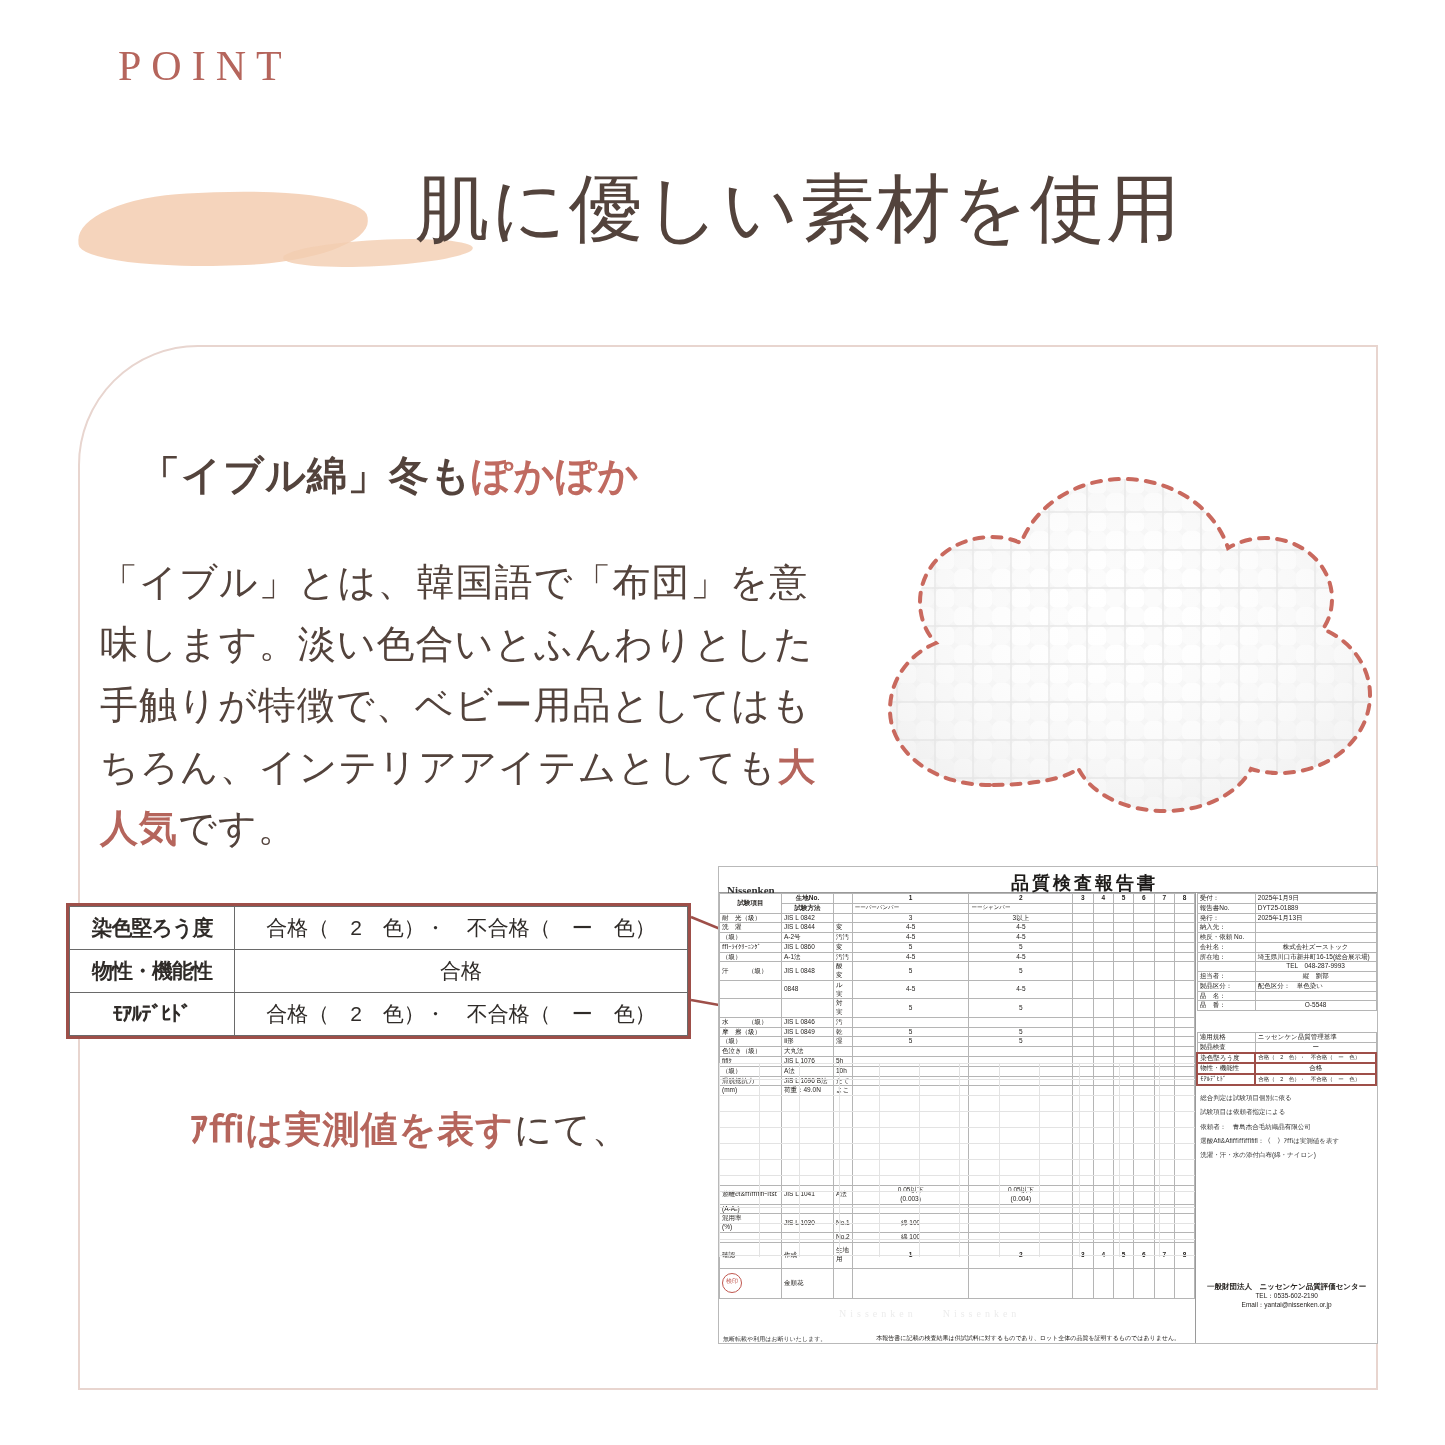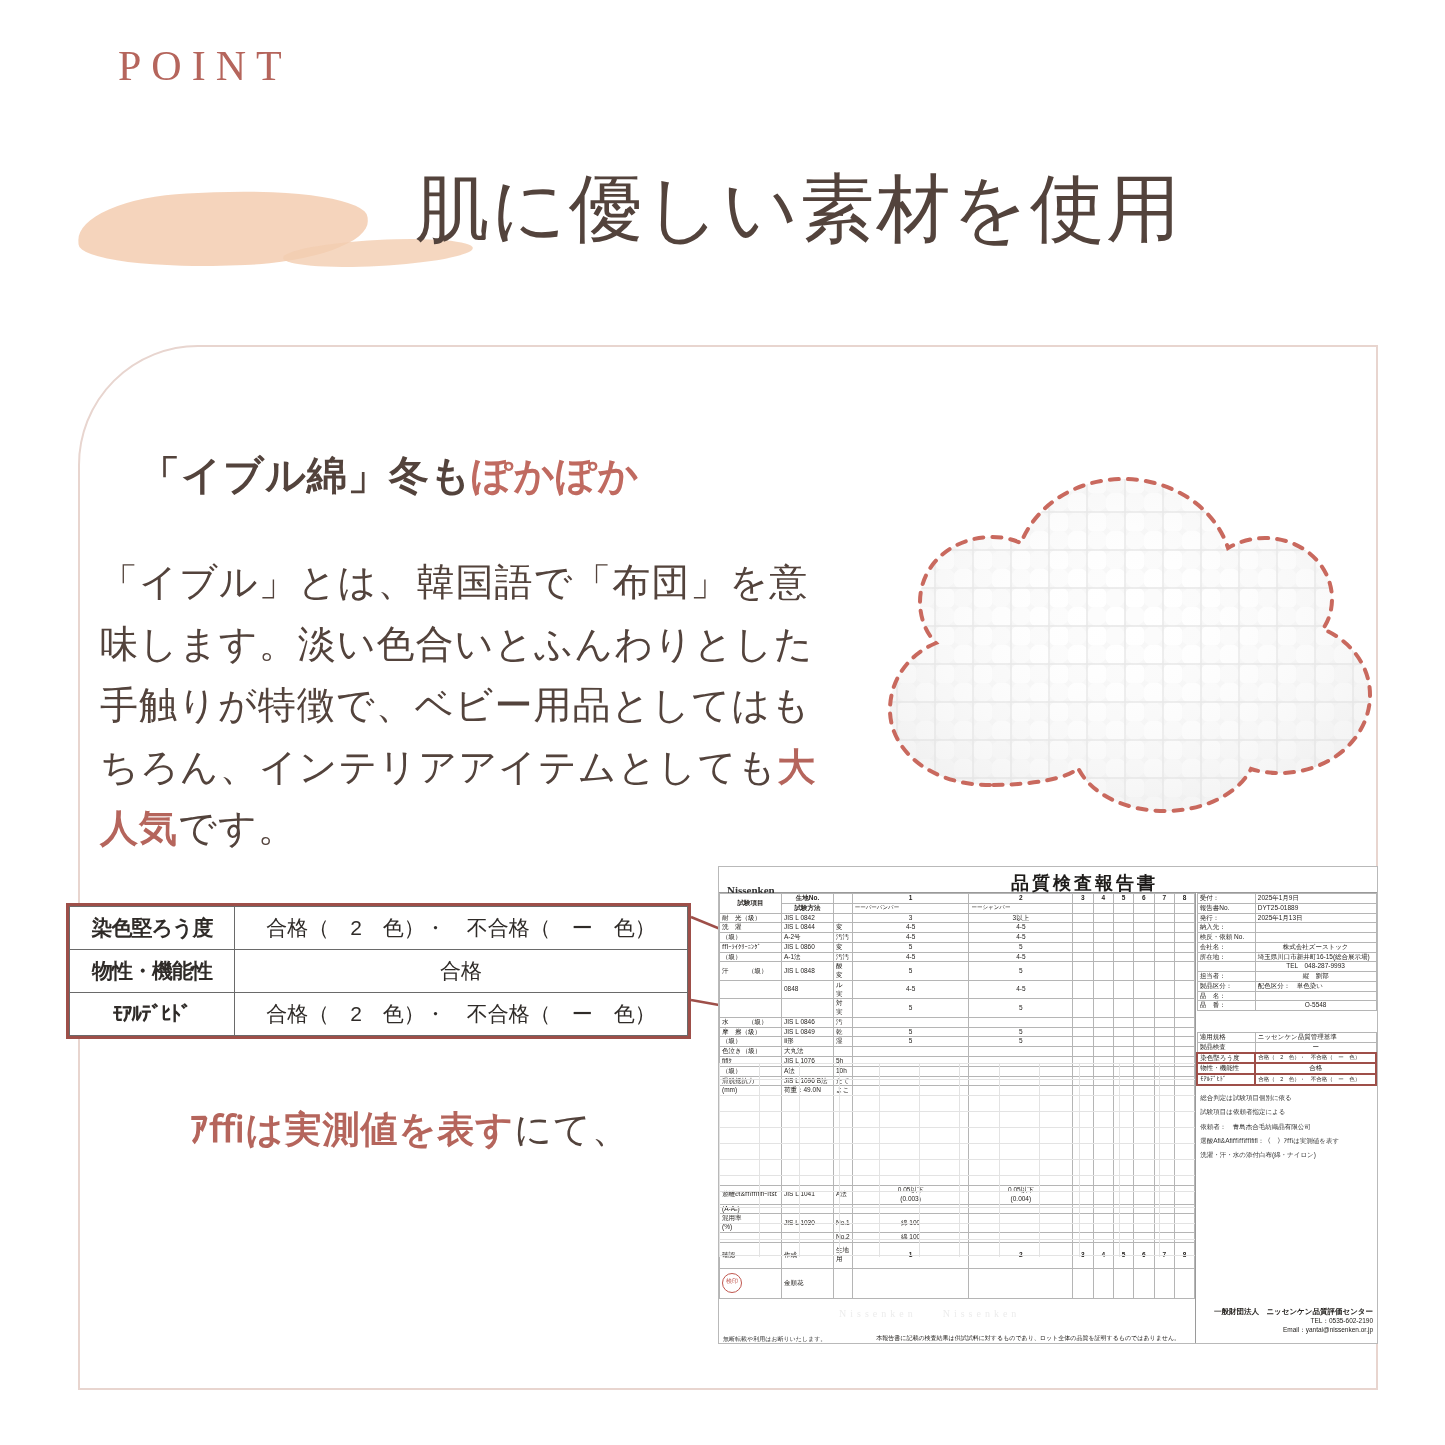--- a/index.html
+++ b/index.html
@@ -648,21 +648,21 @@
       </table>
 
       <div style="padding:5px 4px 0 4px;line-height:2.2">
         <div class="cert-note">総合判定は試験項目個別に依る</div>
         <div class="cert-note">試験項目は依頼者指定による</div>
         <div class="cert-note">依頼者：　青島杰合毛紡織品有限公司</div>
         <div class="cert-note">選酸Aﬁ&amp;Aﬁﬃﬃﬄﬁﬂ：（　）ｱﬃは実測値を表す</div>
         <div class="cert-note">洗濯・汗・水の添付白布(綿・ナイロン)</div>
       </div>
 
-      <div style="position:absolute;left:4px;bottom:10px;right:4px;text-align:right">
+      <div style="position:absolute;left:4px;bottom:35px;right:4px;text-align:center">
         <div style="font-size:7.5px;font-weight:bold">一般財団法人　ニッセンケン品質評価センター</div>
         <div style="font-size:6.5px">TEL：0535-602-2190</div>
         <div style="font-size:6.5px">Email：yantai@nissenken.or.jp</div>
       </div>
       <div style="position:absolute;left:-320px;bottom:2px;width:490px;font-size:6px;text-align:left">本報告書に記載の検査結果は供試試料に対するものであり、ロット全体の品質を証明するものではありません。</div>
     </div>
   </div>
 </div>
 
 </body></html>

